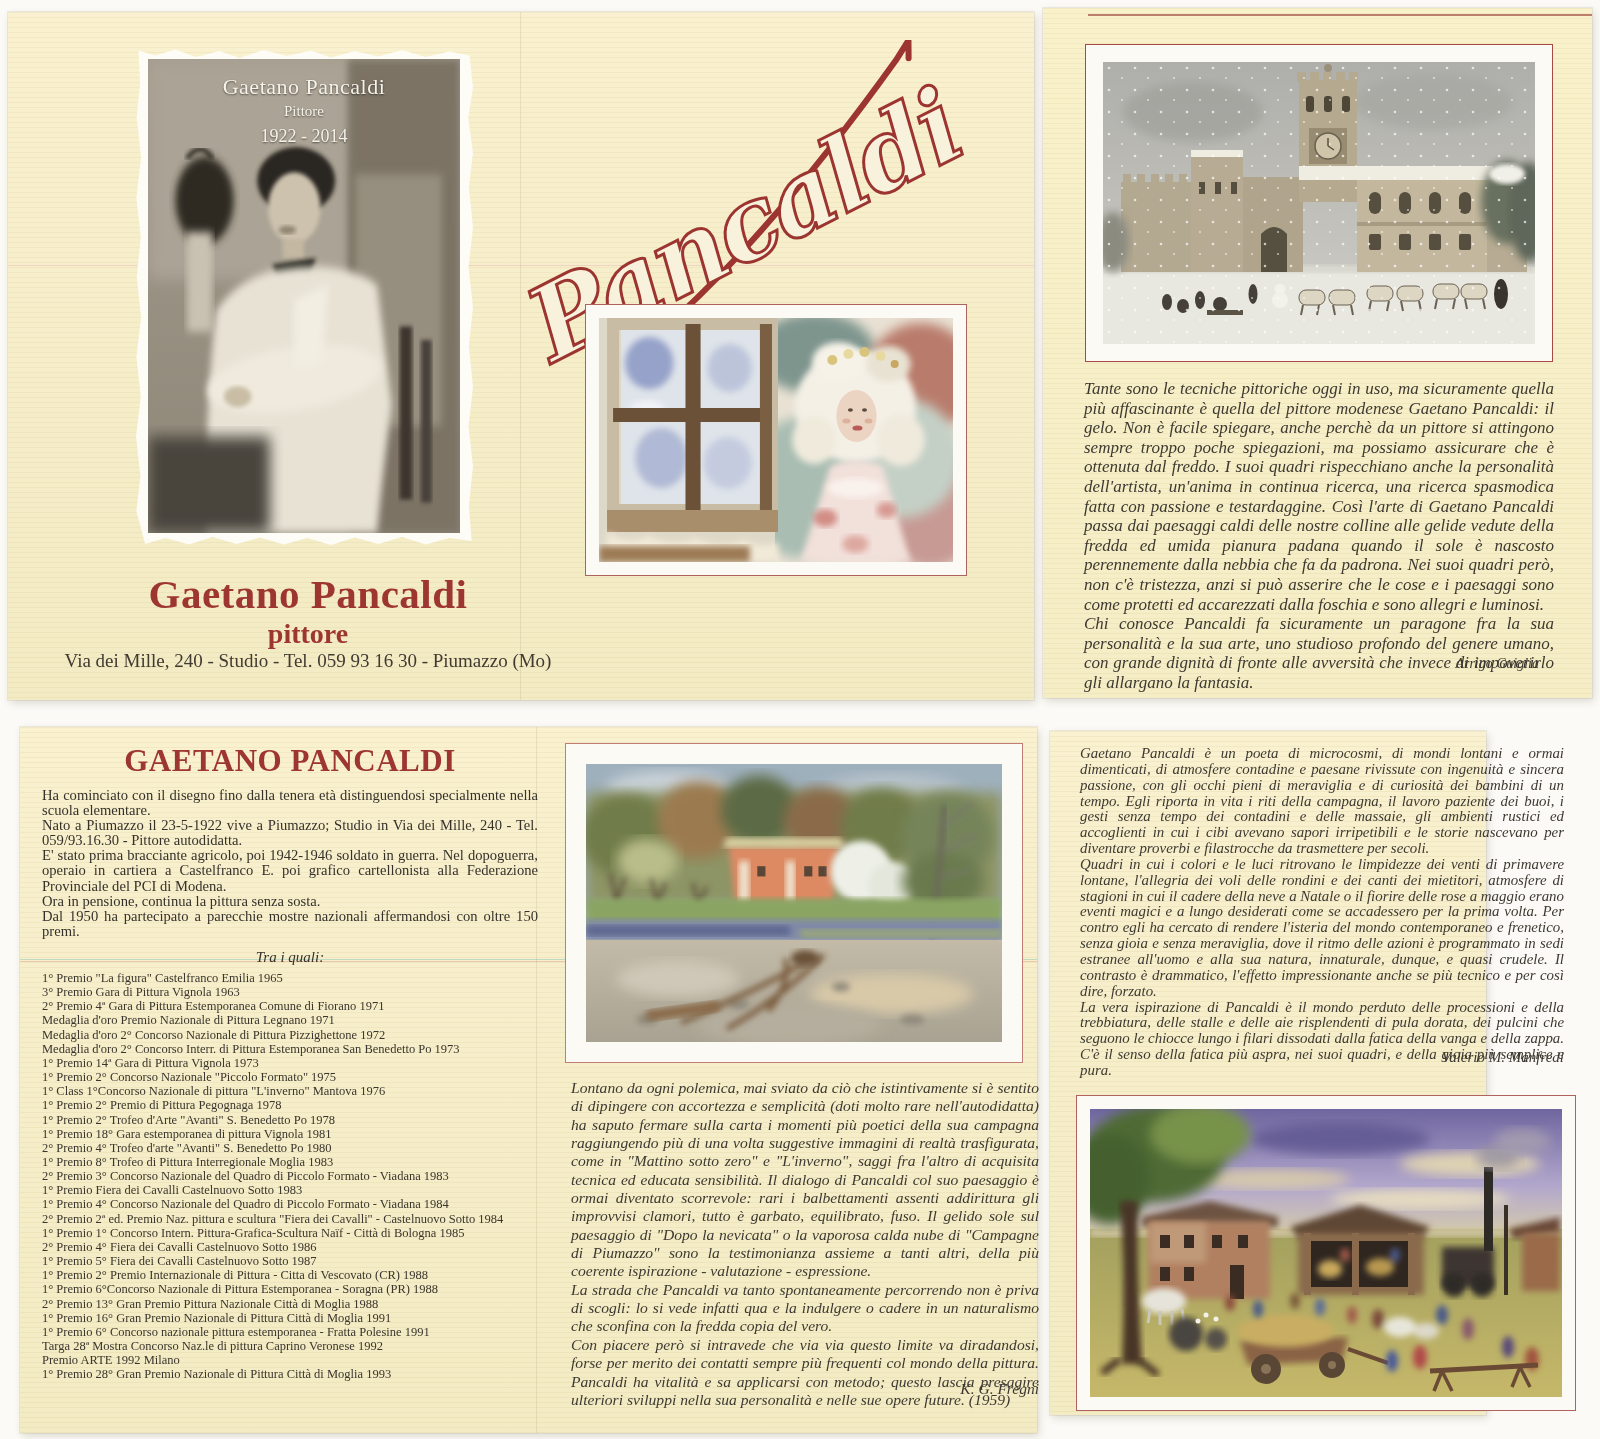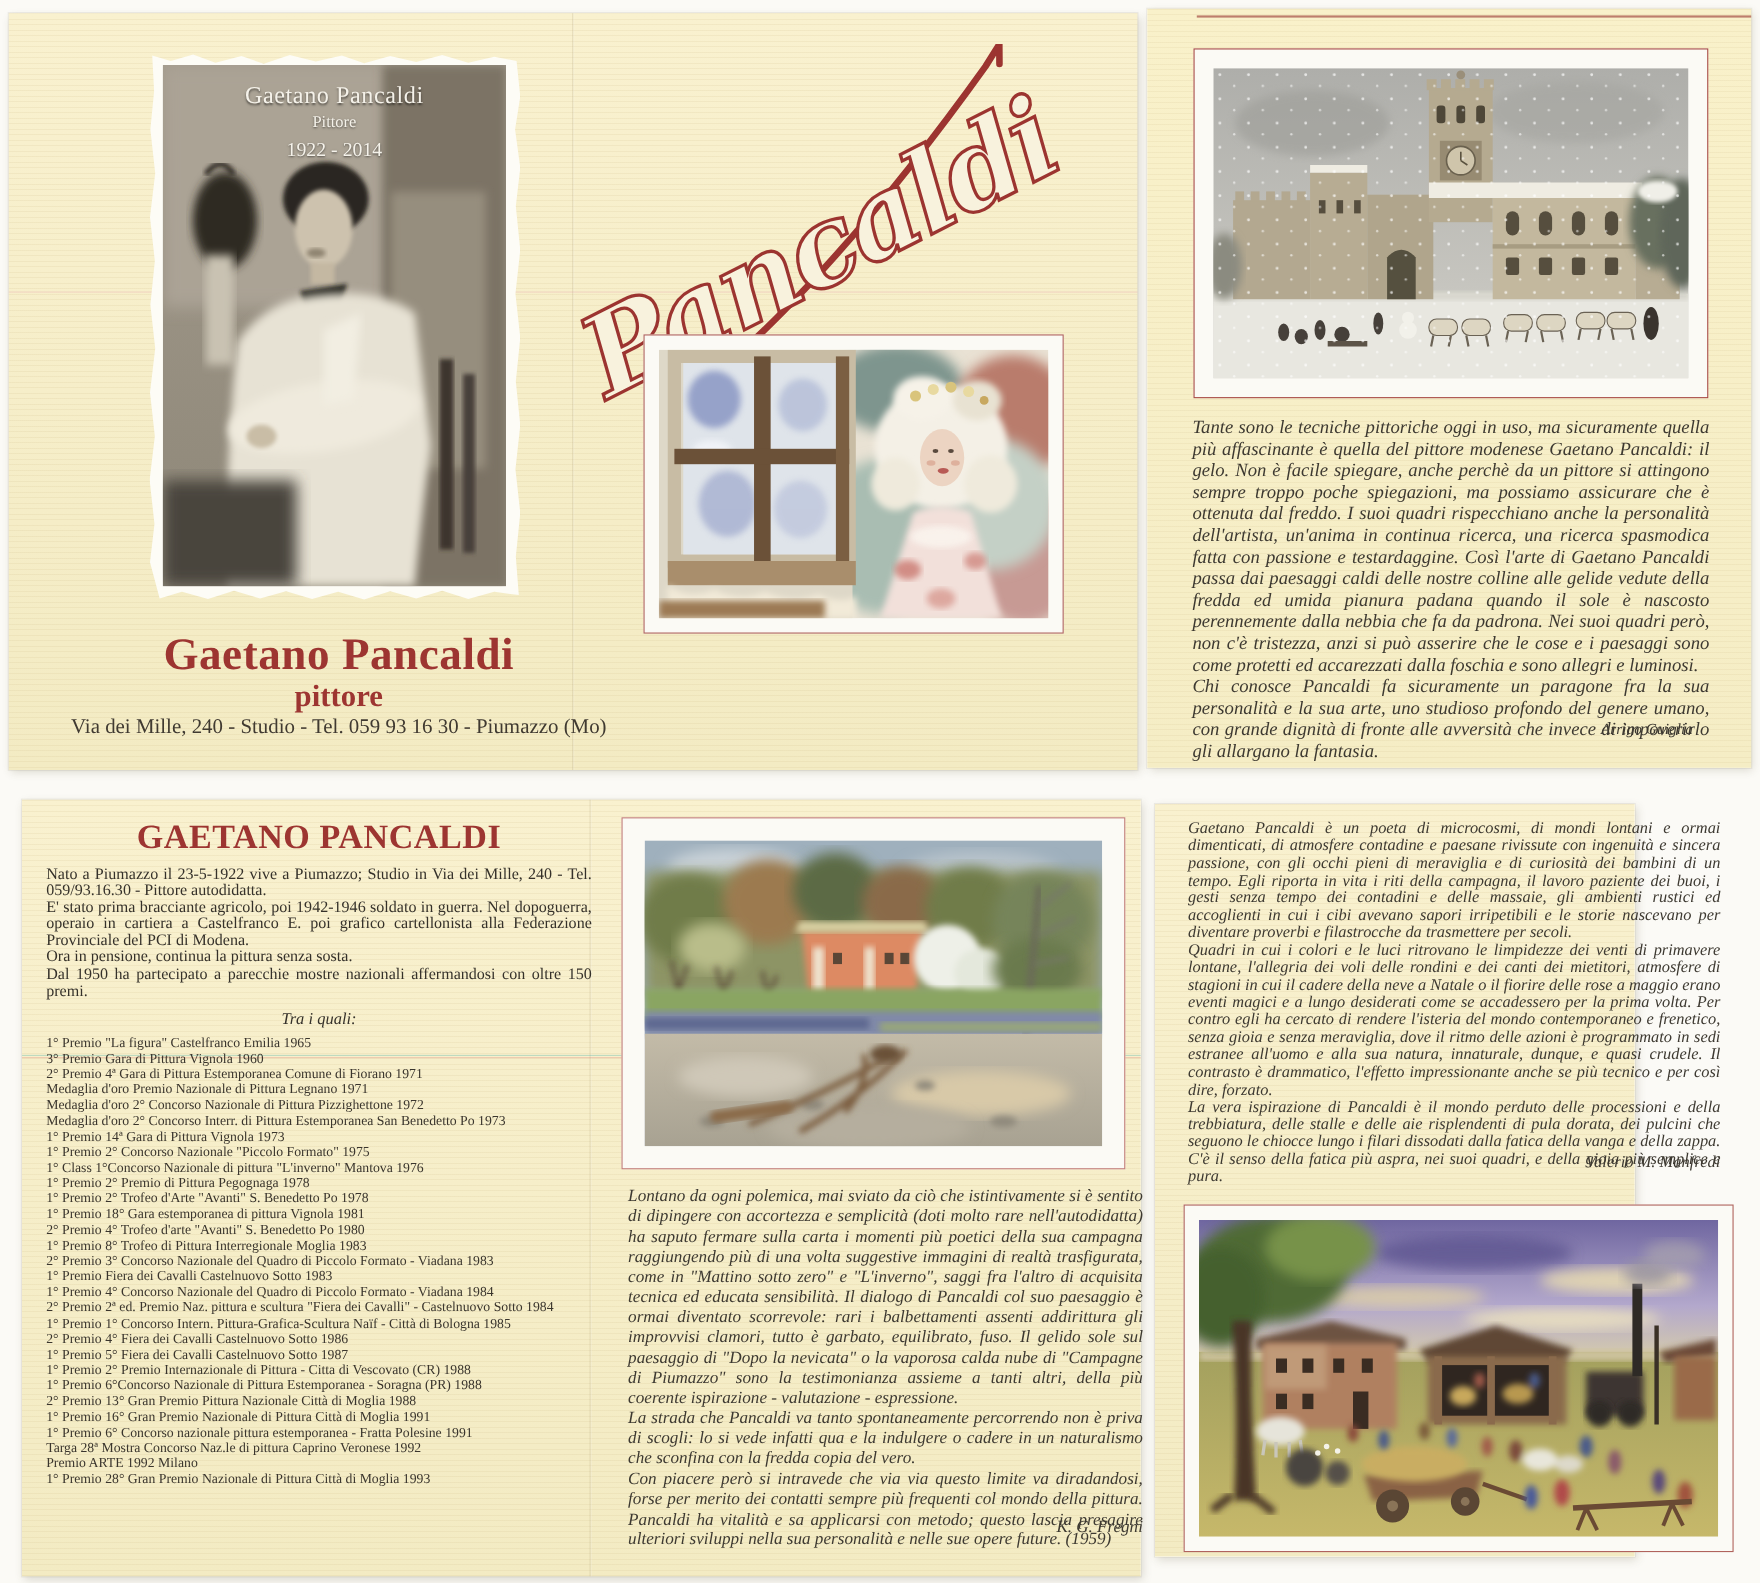--- a/index.html
+++ b/index.html
@@ -307,30 +307,31 @@
 
 <section class="panel bl">
   <div class="fold" style="left:516px;"></div>
   <div class="artifact" style="top:232px;background:rgba(60,170,170,.30);"></div>
   <div class="artifact" style="top:234px;background:rgba(200,80,80,.25);"></div>
 
   <div class="bio-col">
     <div class="bio-heading">GAETANO PANCALDI</div>
     <div class="text-block">
 
+    <p>Ha cominciato con il disegno fino dalla tenera età distinguendosi specialmente nella scuola elementare.</p>
         <p>Nato a Piumazzo il 23-5-1922 vive a Piumazzo; Studio in Via dei Mille, 240 - Tel. 059/93.16.30 - Pittore autodidatta.</p>
         <p>E' stato prima bracciante agricolo, poi 1942-1946 soldato in guerra. Nel dopoguerra, operaio in cartiera a Castelfranco E. poi grafico cartellonista alla Federazione Provinciale del PCI di Modena.</p>
         <p>Ora in pensione, continua la pittura senza sosta.</p>
         <p>Dal 1950 ha partecipato a parecchie mostre nazionali affermandosi con oltre 150 premi.</p>
       </div>
     <div class="awards-intro">Tra i quali:</div>
     <div class="awards">
 
     <div class="award">1° Premio "La figura" Castelfranco Emilia 1965</div>
-        <div class="award">3° Premio Gara di Pittura Vignola 1960</div>
+        <div class="award">3° Premio Gara di Pittura Vignola 1963</div>
         <div class="award">2° Premio 4ª Gara di Pittura Estemporanea Comune di Fiorano 1971</div>
         <div class="award">Medaglia d'oro Premio Nazionale di Pittura Legnano 1971</div>
         <div class="award">Medaglia d'oro 2° Concorso Nazionale di Pittura Pizzighettone 1972</div>
         <div class="award">Medaglia d'oro 2° Concorso Interr. di Pittura Estemporanea San Benedetto Po 1973</div>
         <div class="award">1° Premio 14ª Gara di Pittura Vignola 1973</div>
         <div class="award">1° Premio 2° Concorso Nazionale "Piccolo Formato" 1975</div>
         <div class="award">1° Class 1°Concorso Nazionale di pittura "L'inverno" Mantova 1976</div>
         <div class="award">1° Premio 2° Premio di Pittura Pegognaga 1978</div>
         <div class="award">1° Premio 2° Trofeo d'Arte "Avanti" S. Benedetto Po 1978</div>
         <div class="award">1° Premio 18° Gara estemporanea di pittura Vignola 1981</div>

